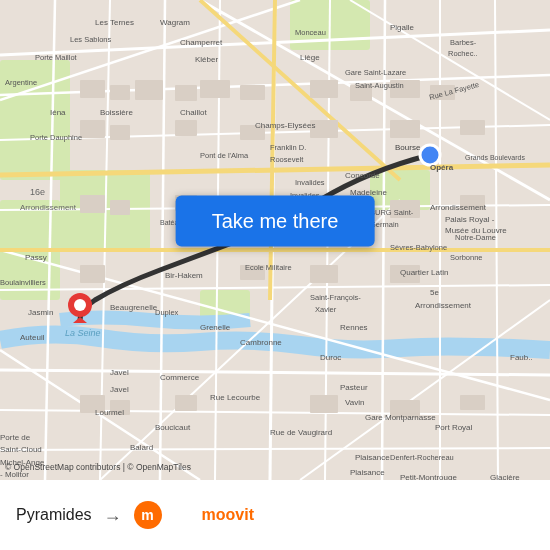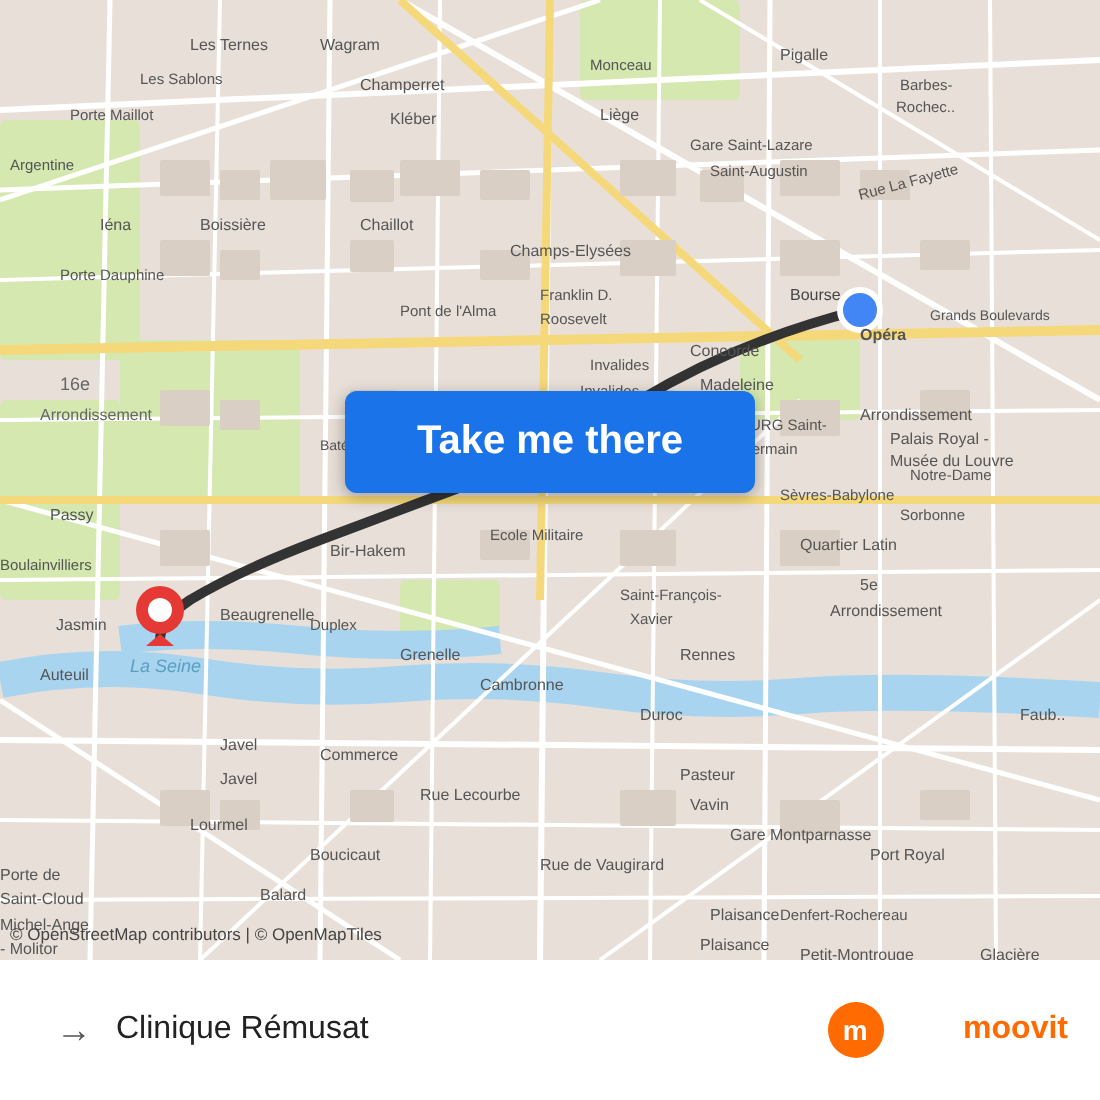--- a/index.html
+++ b/index.html
@@ -24,21 +24,21 @@
       position: absolute;
       left: 50%;
       top: 46%;
       transform: translate(-50%, -50%);
       background: #1a73e8;
       color: white;
       border: none;
       border-radius: 6px;
       padding: 14px 36px;
       font-size: 20px;
-      font-weight: bold;
+      font-weight: normal;
       cursor: pointer;
       white-space: nowrap;
       box-shadow: 0 2px 8px rgba(0,0,0,0.3);
       z-index: 10;
     }
 
     
     #bottom-bar {
       width: 550px;
       height: 70px;
@@ -326,22 +326,22 @@
     <text x="370" y="227" font-size="7.5" fill="#555" font-family="Arial">Germain</text>
 
     <text x="5" y="470" font-size="8.5" fill="#444" font-family="Arial">© OpenStreetMap contributors | © OpenMapTiles</text>
   </svg>
 
   
   <button id="take-me-there-btn">Take me there</button>
 </div>
 
 <div id="bottom-bar">
+  <span id="origin-name">Pyramides</span>
 
   <span id="arrow-icon">→</span>
 
-  <span id="destination-name">Clinique Rémusat</span>
 
   <div id="moovit-logo">
     <div class="moovit-icon">m</div>
     <span class="moovit-text">moovit</span>
   </div>
 </div>
 
 </body></html>

